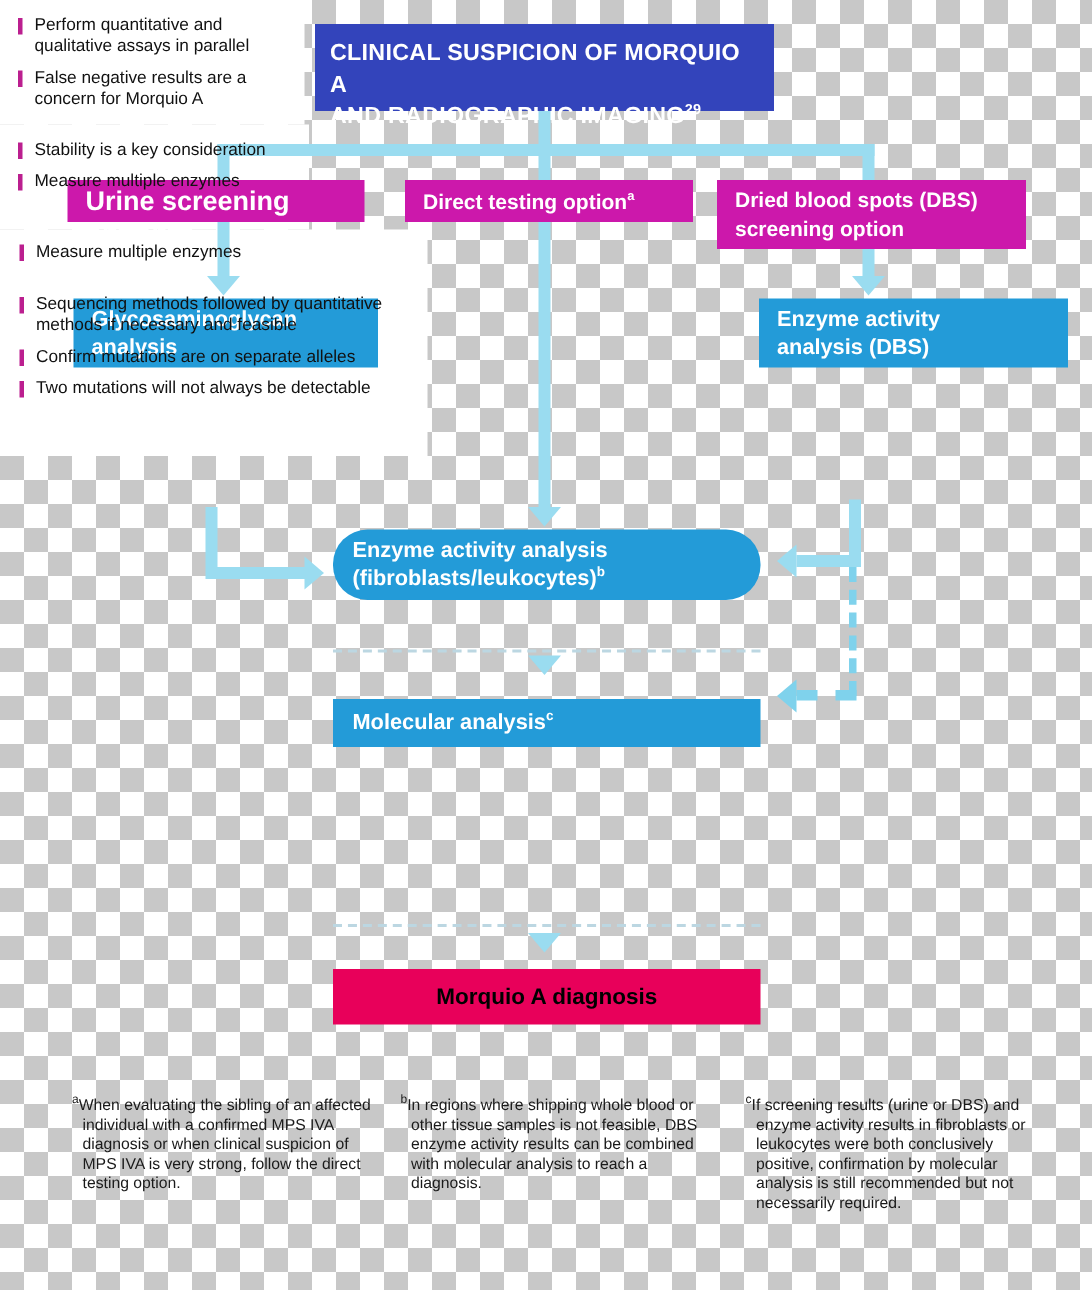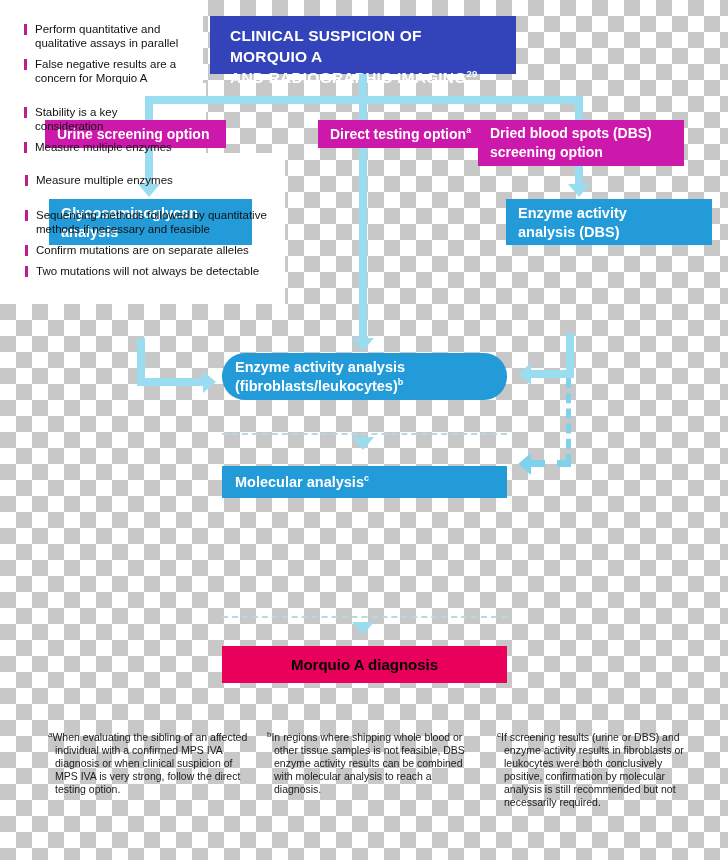--- a/index.html
+++ b/index.html
@@ -57,21 +57,21 @@
 
   .sup {
     font-size: 0.62em;
     vertical-align: super;
     line-height: 0;
   }
 
   
   ul.bullets {
     list-style: none;
-    margin: 12px;
+    margin: 0;
     padding: 0;
   }
   ul.bullets li {
     position: relative;
     padding-left: 13px;
     color: #111111;
     margin-bottom: 7px;
   }
   ul.bullets li:last-child { margin-bottom: 0; }
   ul.bullets li::before {
@@ -134,40 +134,40 @@
     vertical-align: super;
     line-height: 0;
   }
   .fn-indent { display: block; padding-left: 7px; text-indent: -7px; margin-left: 15px; }
 </style>
 </head>
 <body>
 
 <div id="canvas">
 
-  <div class="box hdr-blue" style="left:210px; top:16px; width:306px; height:58px; padding:9px 14px 0 20px; font-size:15.5px; line-height:21px;">
+  <div class="box hdr-blue" style="left:210px; top:16px; width:306px; height:58px; padding:9px 14px 0 10px; font-size:15.5px; line-height:21px;">
     <div>CLINICAL SUSPICION OF MORQUIO A</div>
     <div><span>AND RADIOGRAPHIC IMAGING</span><span class="sup">29</span></div>
   </div>
 
   <div class="conn" style="left:359px; top:74px; width:8px; height:22px;"></div>
 
   <div class="conn" style="left:145px; top:96px; width:438px; height:8px;"></div>
 
   <div class="conn" style="left:145px; top:96px; width:8px; height:24px;"></div>
 
   <div class="conn" style="left:359px; top:96px; width:8px; height:24px;"></div>
 
   <div class="conn" style="left:575px; top:96px; width:8px; height:24px;"></div>
 
-  <div class="box hdr-magenta" style="left:45px; top:120px; width:181px; height:28px; padding:4px 0 12px 12px; font-size:14px; line-height:21px;">
+  <div class="box hdr-magenta" style="left:45px; top:120px; width:198px; height:28px; padding:4px 0 12px 12px; font-size:18px; line-height:21px;">
     <span>Urine screening option</span>
   </div>
 
-  <div class="box hdr-magenta" style="left:270px; top:120px; width:192px; height:28px; padding:4px 0 0 12px; font-size:14px; line-height:21px;margin-left:48px;">
+  <div class="box hdr-magenta" style="left:270px; top:120px; width:192px; height:28px; padding:4px 0 0 12px; font-size:14px; line-height:21px;">
     <span>Direct testing option</span><span class="sup">a</span>
   </div>
 
   <div class="box hdr-magenta" style="left:478px; top:120px; width:206px; height:46px; padding:4px 0 0 12px; font-size:14px; line-height:19px;">
     <div>Dried blood spots (DBS)</div>
     <div>screening option</div>
   </div>
 
   <div class="conn" style="left:145px; top:148px; width:8px; height:38px;"></div>
   <div class="arrow-down" style="left:138px; top:184px;"></div>

